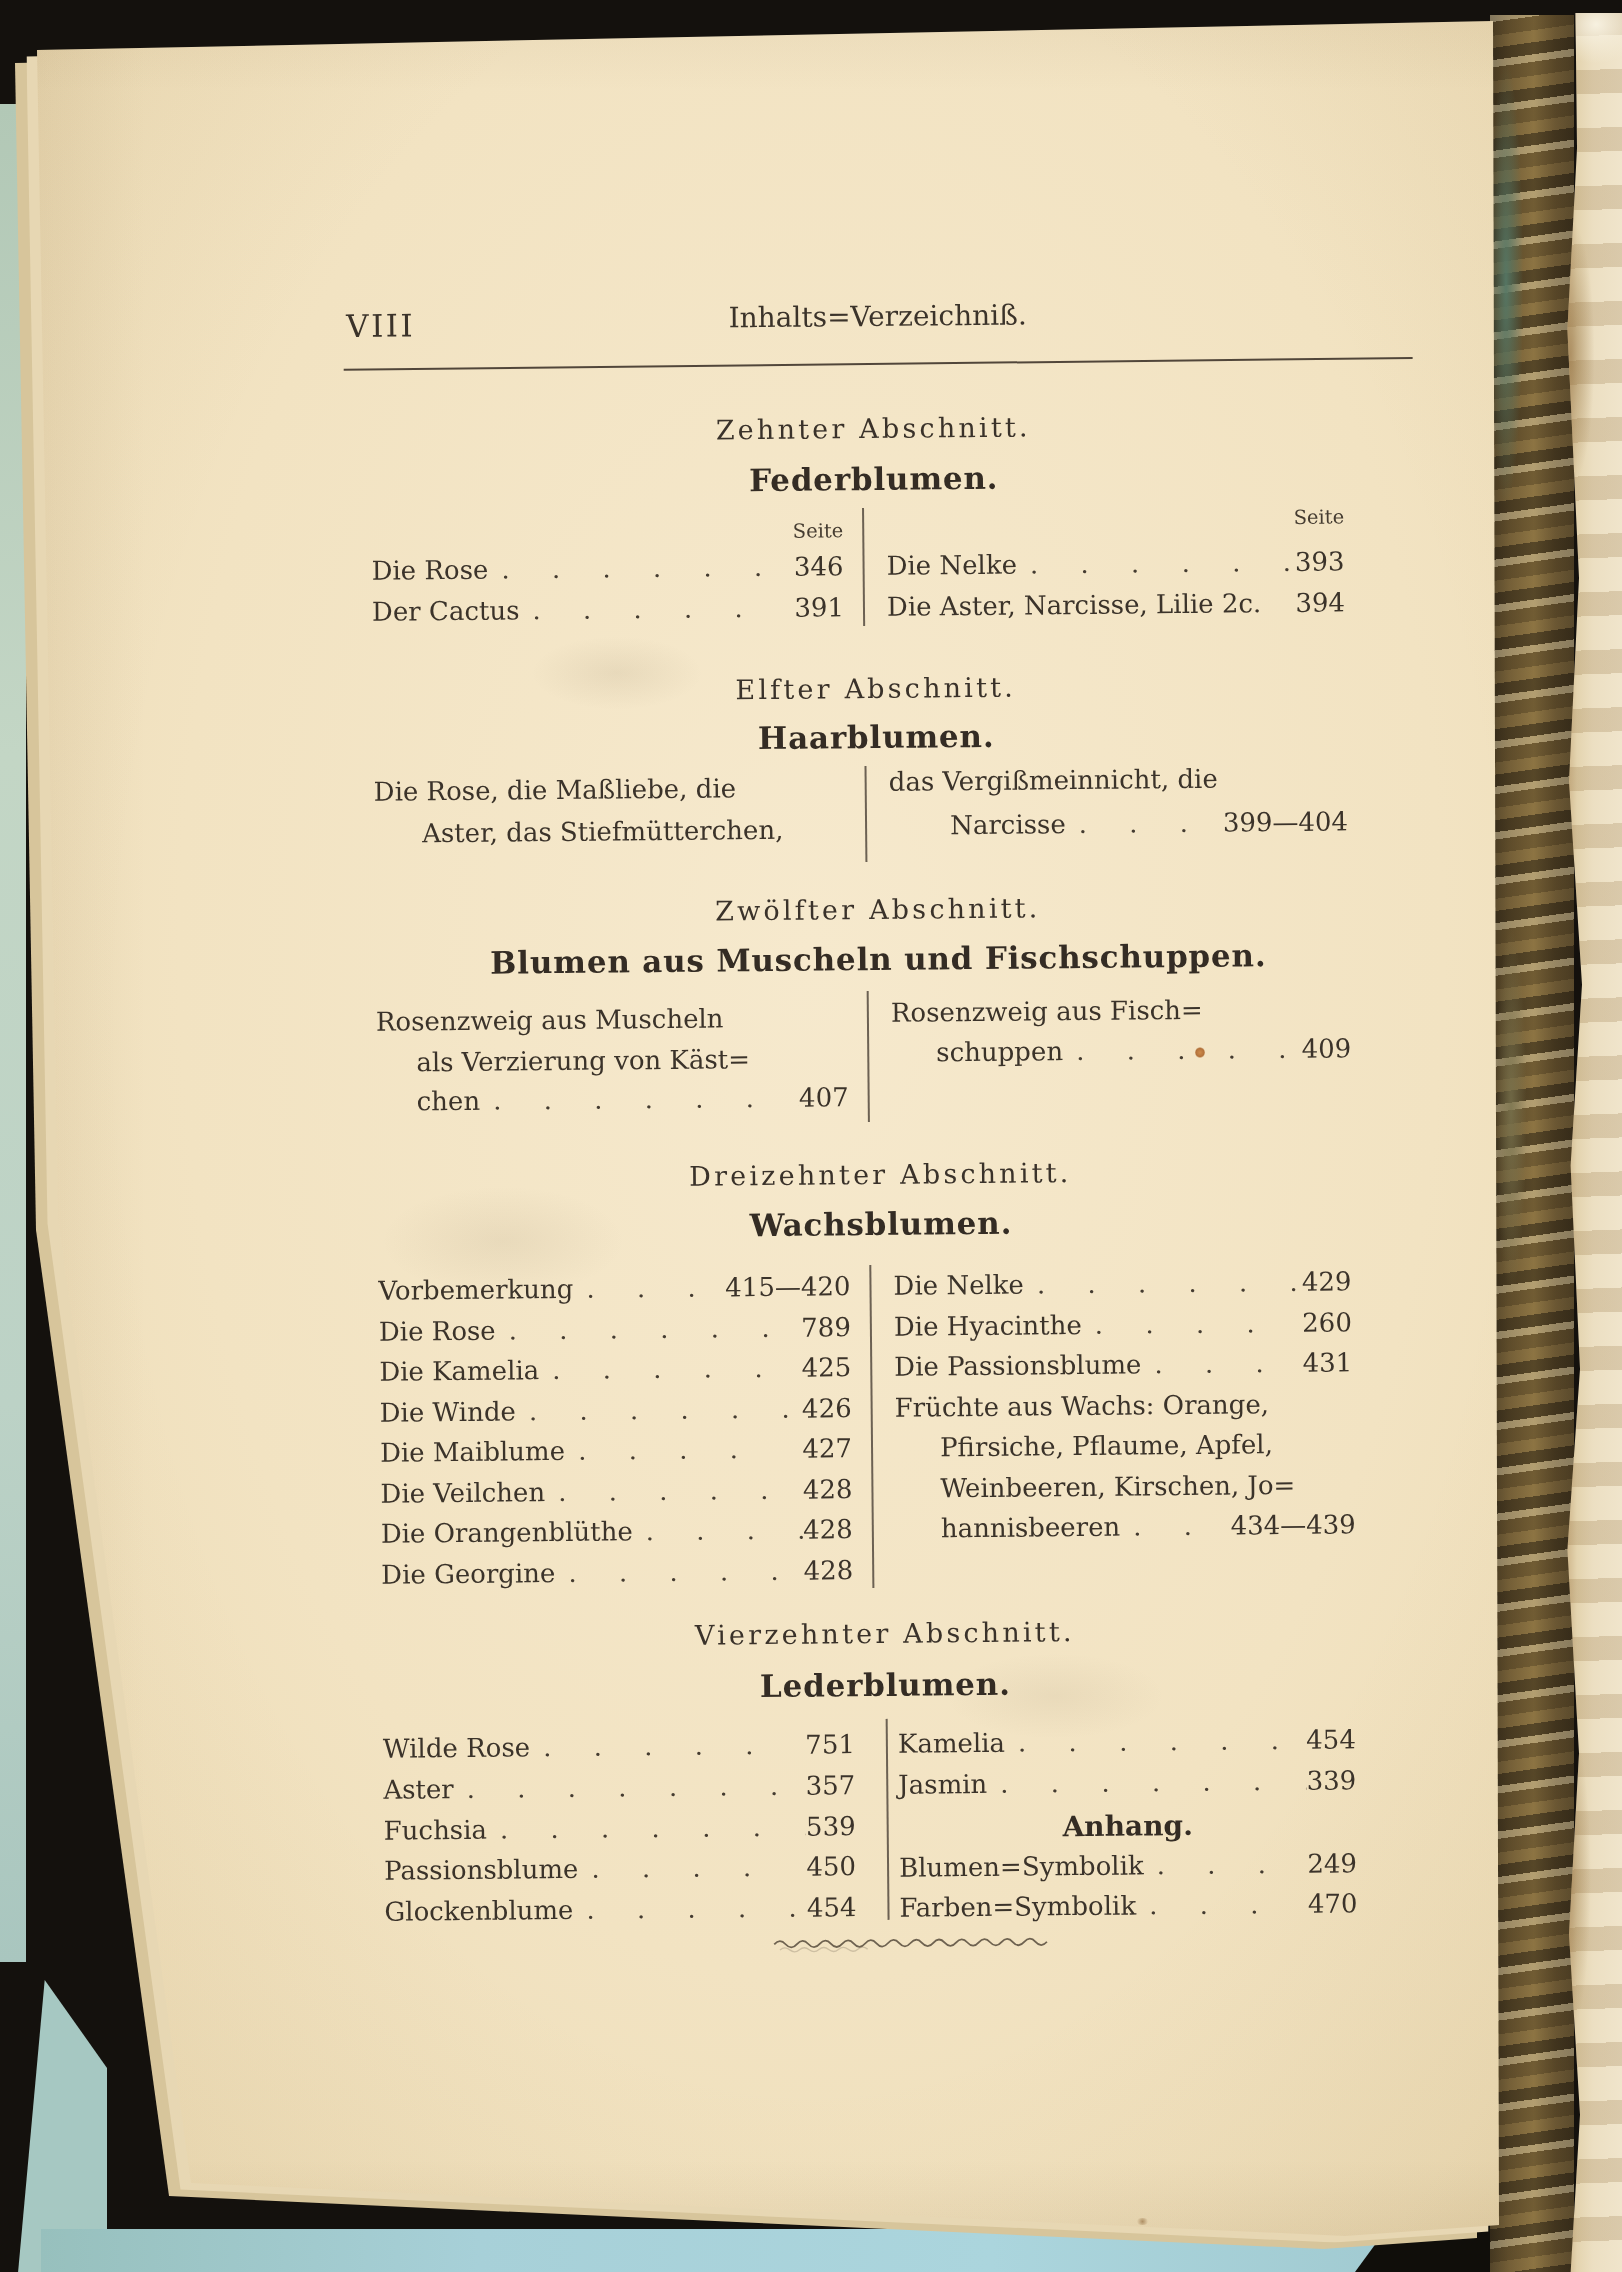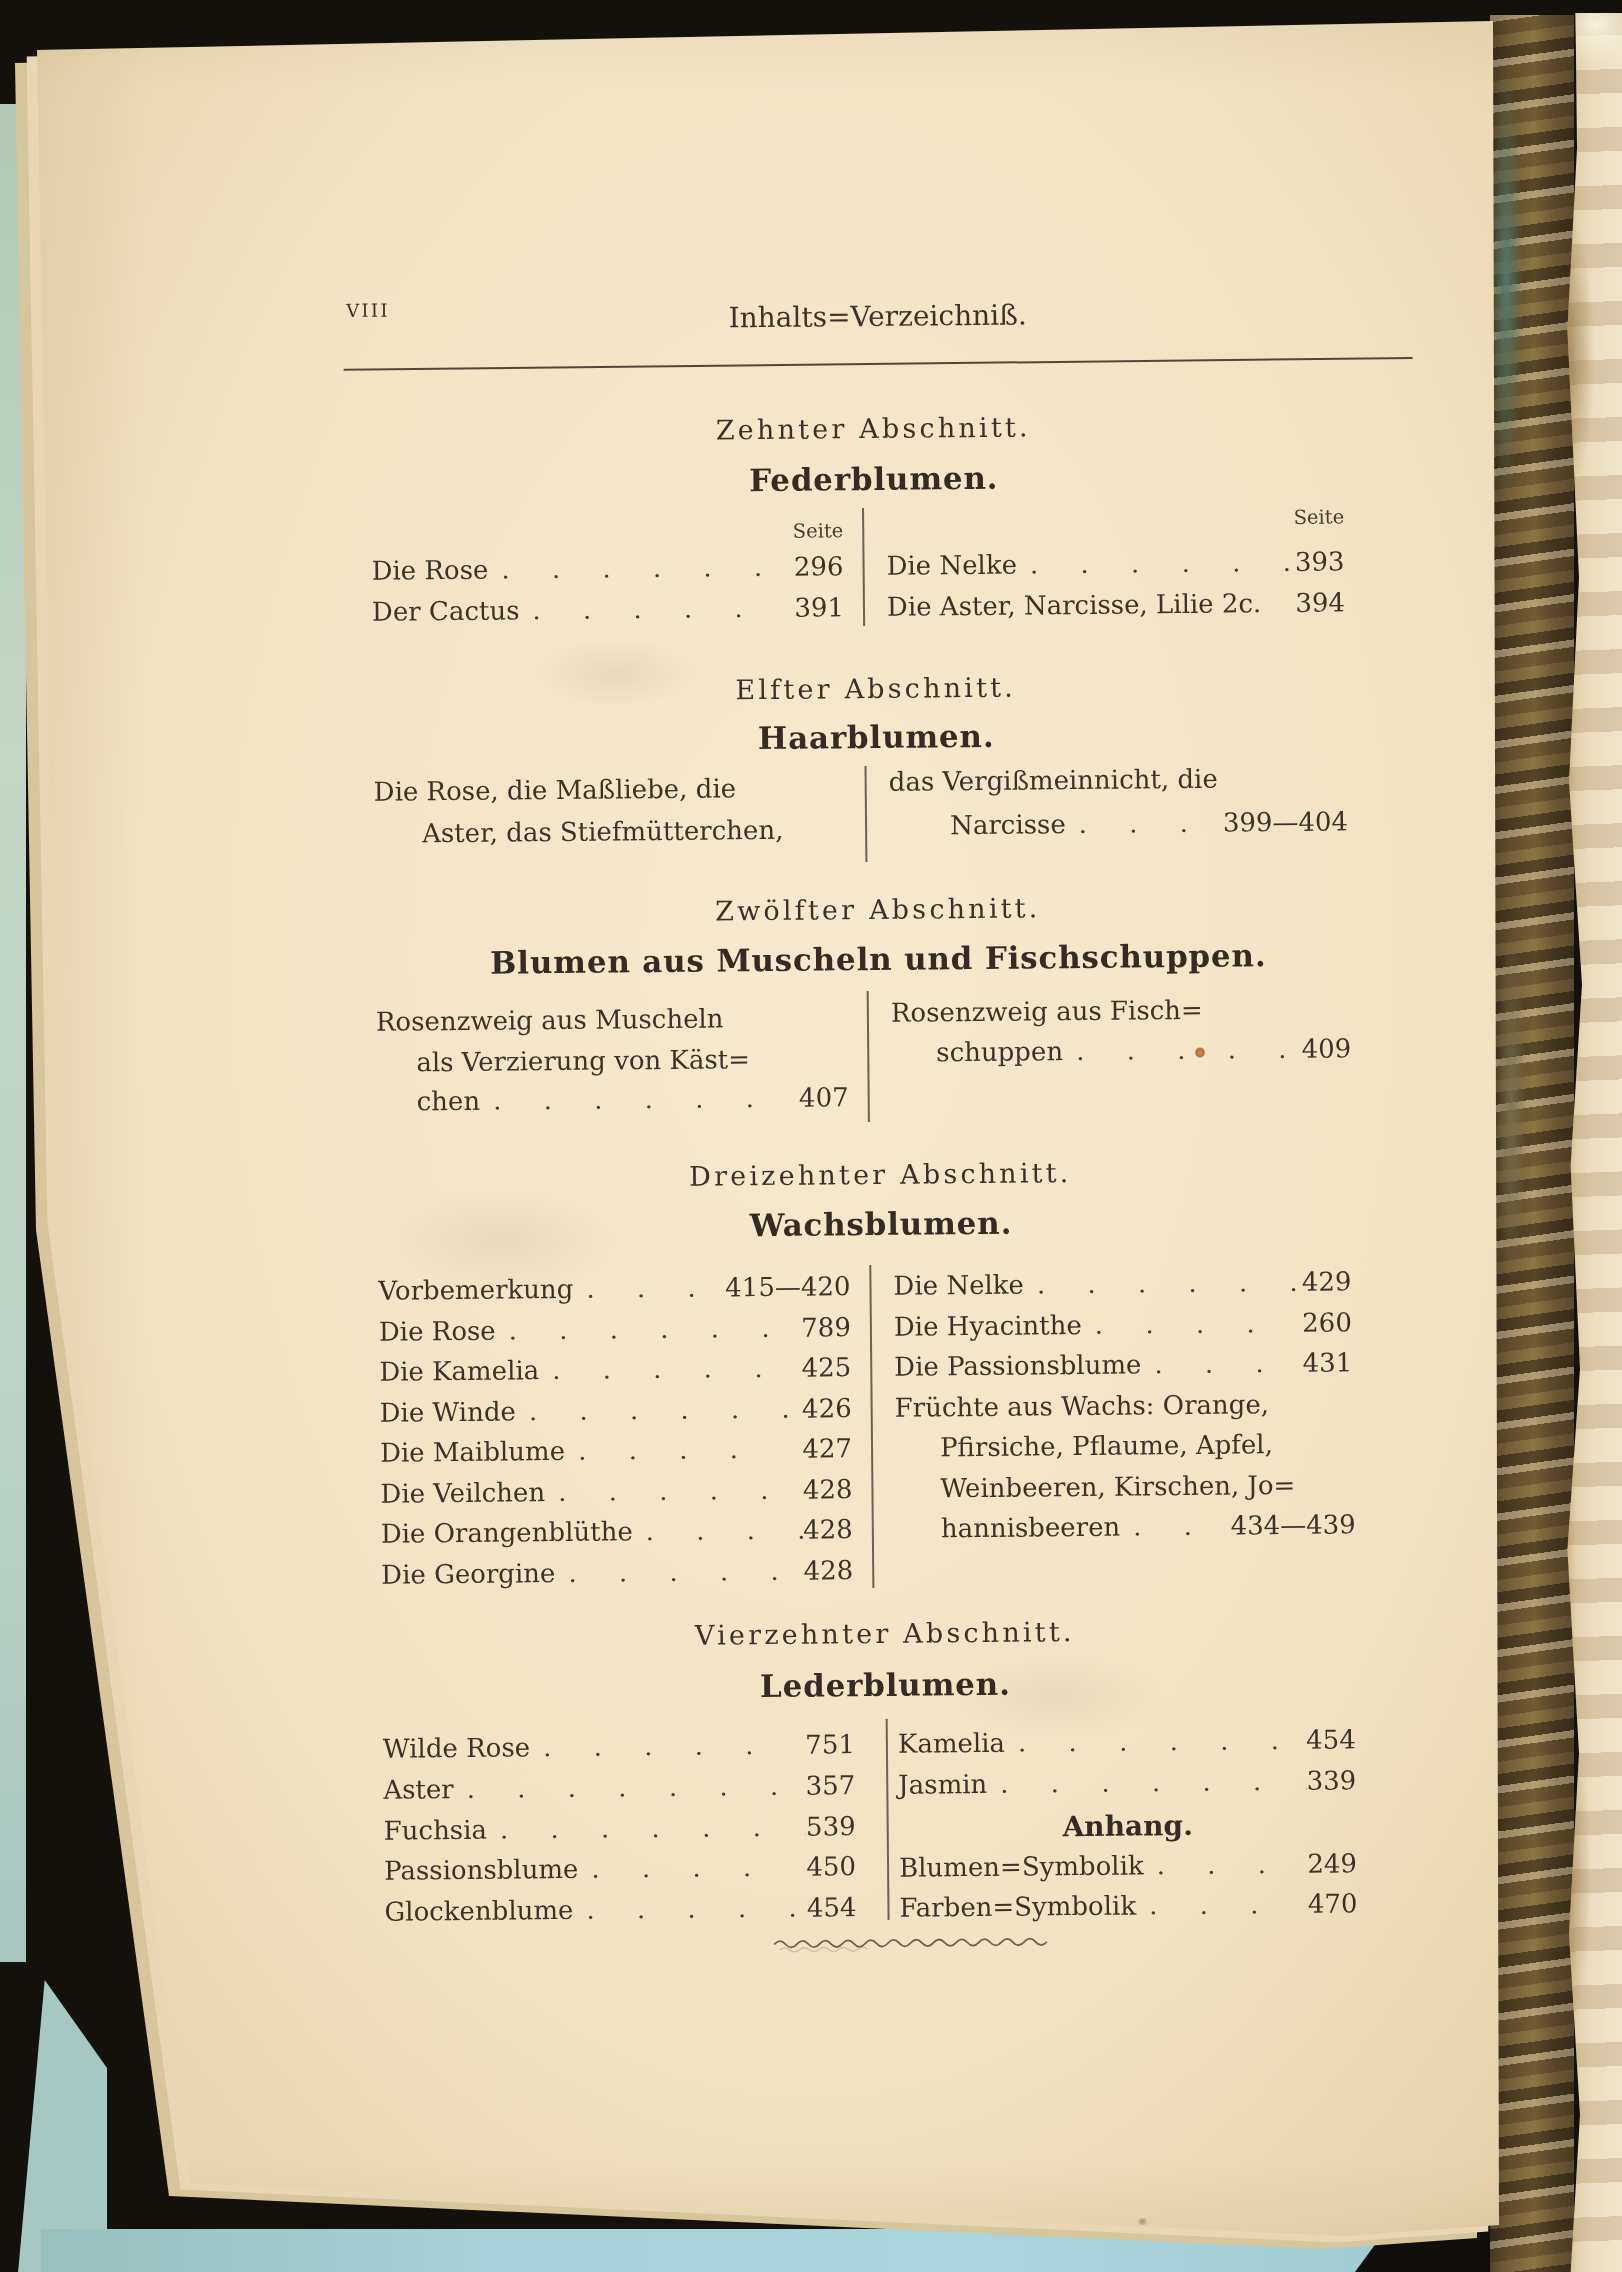--- a/index.html
+++ b/index.html
@@ -56,21 +56,21 @@
       radial-gradient(146px 57px at 1055px 1696px, rgba(120,100,70,.08), rgba(120,100,70,0) 75%);}
   .stain-rust{position:absolute;left:1195px;top:1047px;width:9.7px;height:11.4px;border-radius:50%;
     background:radial-gradient(circle,#c87a35 0%,#a85e22 55%,rgba(168,94,34,0) 78%);opacity:.85;}
   .stain-speck{position:absolute;left:1136px;top:2218px;width:13px;height:7.3px;border-radius:50%;
     background:radial-gradient(circle,#8a6233 0%,rgba(138,98,51,0) 75%);opacity:.6;}
 
   
   .content{position:absolute;left:346px;top:300px;width:1000px;height:1704px;
     color:#3b332a;transform:rotate(-0.55deg);transform-origin:0 0;}
   .abs{position:absolute;}
-  .roman{left:0;top:0;font-size:18px;letter-spacing:2.4px;}
+  .roman{left:0;top:8px;font-size:31px;letter-spacing:2.4px;}
   .running-title{left:0;top:4.9px;width:100%;text-align:center;text-indent:63px;font-size:28px;}
   .header-rule{left:-3.2px;top:68px;width:1069px;height:2.4px;background:#51463a;transform:rotate(-0.08deg);}
   .sect-head{left:0;width:100%;text-align:center;text-indent:52px;font-size:27px;letter-spacing:3.2px;color:#3a322a;}
   .sect-title{left:0;width:100%;text-align:center;text-indent:52px;font-size:31px;font-weight:bold;letter-spacing:0.8px;color:#342c24;}
   .seite{font-size:19.5px;text-align:right;color:#453c31;}
   .seite-l{left:23px;top:224px;width:472px;}
   .seite-r{left:538px;top:215px;width:458px;}
   .row{display:flex;align-items:baseline;font-size:26px;}
   .row .t{white-space:nowrap;}
   .row .dots{flex:1;min-width:0;overflow:hidden;white-space:nowrap;letter-spacing:17px;
@@ -111,21 +111,21 @@
 
     <div class="abs sect-head" style="top:118px">Zehnter Abschnitt.</div>
     <div class="abs sect-title" style="top:166px">Federblumen.</div>
     <div class="abs seite seite-l">Seite</div>
     <div class="abs seite seite-r">Seite</div>
     <div class="vdiv" style="top:213px;height:118px"></div>
 
     <div class="abs row colL" style="top:256px">
       <span class="t">Die Rose</span>
       <span class="dots">. . . . . .</span>
-      <span class="p">296</span>
+      <span class="p">346</span>
     </div>
     <div class="abs row colL" style="top:297px">
       <span class="t">Der Cactus</span>
       <span class="dots">. . . . .</span>
       <span class="p">391</span>
     </div>
     <div class="abs row colR" style="top:256px">
       <span class="t">Die Nelke</span>
       <span class="dots">. . . . . .</span>
       <span class="p">393</span>

